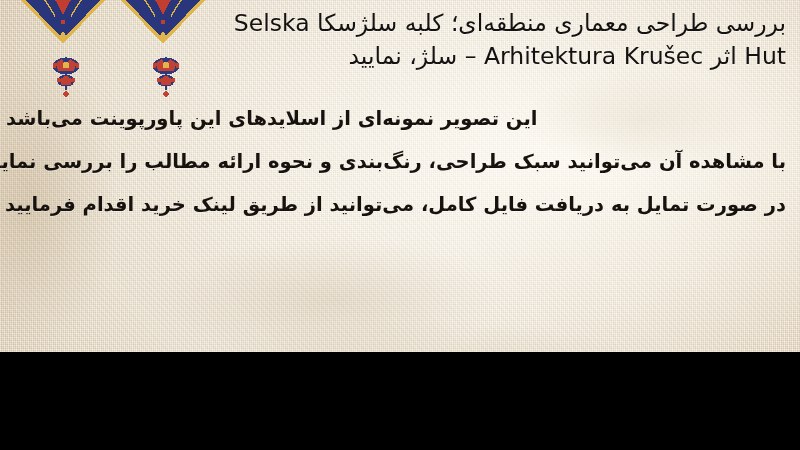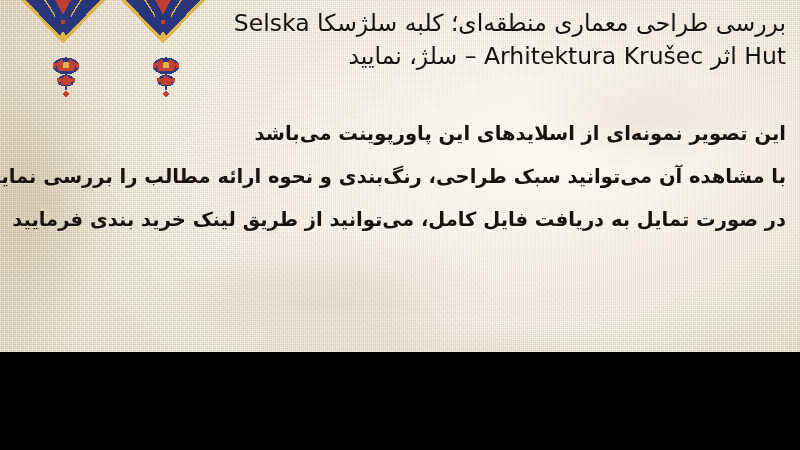--- a/index.html
+++ b/index.html
@@ -103,24 +103,24 @@
     font-size: 23.5px;
     line-height: 33px;
     font-weight: 400;
     white-space: nowrap;
     letter-spacing: 0px;
     text-shadow: 0 1px 0 rgba(255,255,255,0.35);
   }
 
   .body-block {
     position: absolute;
-    top: 112px;
+    top: 97px;
     right: 14px;
     width: 780px;
-    text-align: right;
+    text-align: left;
   }
   .body-line {
     color: #17120e;
     font-family: "DejaVu Sans", sans-serif;
     font-size: 19.5px;
     line-height: 43px;
     font-weight: 700;
     white-space: nowrap;
     text-shadow: 0 1px 0 rgba(255,255,255,0.30);
   }
@@ -232,21 +232,21 @@
   <div class="text-layer">
 
     <div class="title-block">
       <div class="title-line">بررسی طراحی معماری منطقه‌ای؛ کلبه سلژسکا Selska</div>
       <div class="title-line">Hut اثر Arhitektura Krušec – سلژ، نمایید</div>
     </div>
 
     <div class="body-block">
       <div class="body-line">این تصویر نمونه‌ای از اسلایدهای این پاورپوینت می‌باشد</div>
       <div class="body-line">با مشاهده آن می‌توانید سبک طراحی، رنگ‌بندی و نحوه ارائه مطالب را بررسی نمایید</div>
-      <div class="body-line">در صورت تمایل به دریافت فایل کامل، می‌توانید از طریق لینک خرید بندی فرمایید</div>
+      <div class="body-line">در صورت تمایل به دریافت فایل کامل، می‌توانید از طریق لینک خرید اقدام فرمایید</div>
     </div>
 
   </div>
 
   <div class="cloth-edge-shadow"></div>
 
   <div class="fringe-zone">
     <svg width="800" height="88" viewBox="0 0 800 88" xmlns="http://www.w3.org/2000/svg">
       <defs>
         <linearGradient id="cordG" x1="0" y1="0" x2="0" y2="1">

